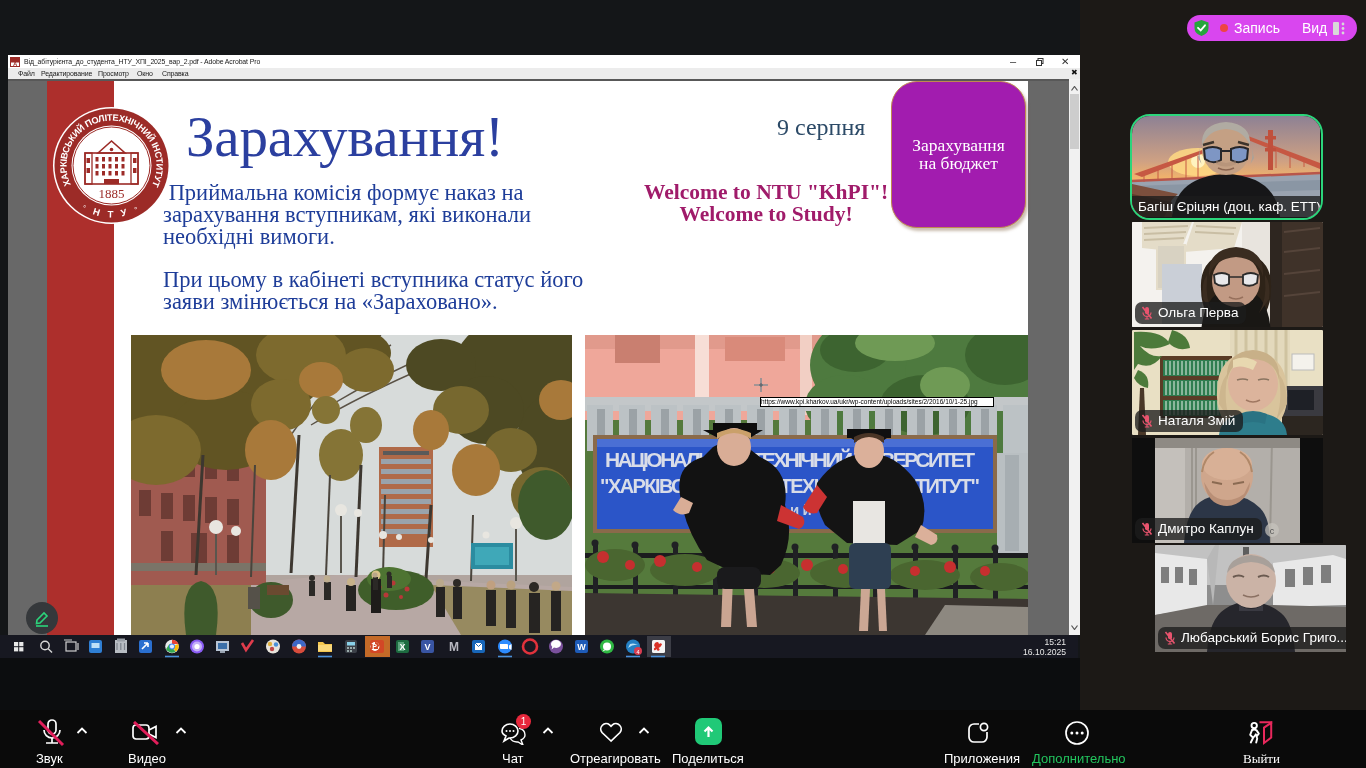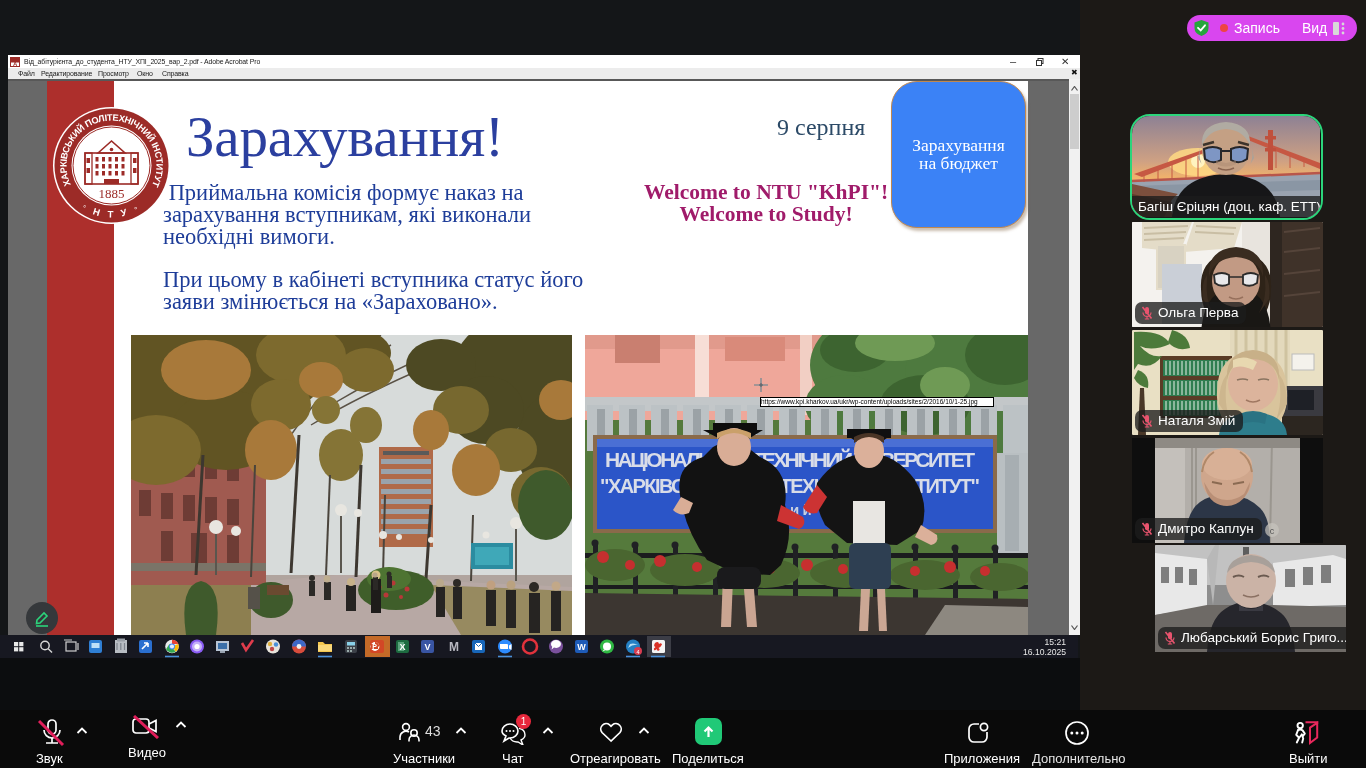--- a/index.html
+++ b/index.html
@@ -83,21 +83,21 @@
             <rect x="81" y="62" width="3.5" height="5"></rect>
           <rect x="52" y="73" width="15" height="5"></rect>
         </g>
         <text x="59.5" y="92" font-family="Liberation Serif,serif" font-size="13" fill="#9c2b27" text-anchor="middle">1885</text>
       </svg>
       <div class="abs" style="left:178px;top:29px;font-family:'Liberation Serif',serif;font-size:57px;line-height:57px;letter-spacing:-0.2px;color:#2b3f9f;">Зарахування!</div>
       <div class="abs" style="left:155px;top:190px;width:440px;font-family:'Liberation Serif',serif;font-size:22.5px;line-height:21.8px;color:#1e3d99;">При цьому в кабінеті вступника статус його заяви змінюється на «Зараховано».</div>
       <div class="abs" style="left:155px;top:103px;width:430px;font-family:'Liberation Serif',serif;font-size:22.5px;line-height:21.8px;color:#1e3d99;">&nbsp;Приймальна комісія формує наказ на зарахування вступникам, які виконали необхідні вимоги.</div>
       <div class="abs" style="left:769px;top:36px;font-family:'Liberation Serif',serif;font-size:24px;line-height:24px;color:#2c4a67;">9 серпня</div>
       <div class="abs" style="left:553px;top:102px;width:410px;text-align:center;font-family:'Liberation Serif',serif;font-size:21.5px;line-height:22px;font-weight:bold;color:#a01b6a;">Welcome to NTU "KhPI"!<br>Welcome to Study!</div>
-      <div class="abs" style="left:883px;top:1.5px;width:133px;height:145px;background:#3b82f6;border:1.5px solid #c08850;border-radius:26px;box-shadow:2px 3px 3px rgba(140,110,80,0.45);display:flex;align-items:center;justify-content:center;text-align:center;font-family:'Liberation Serif',serif;font-size:17.5px;line-height:18px;color:#fff;">Зарахування<br>на бюджет</div>
+      <div class="abs" style="left:883px;top:1.5px;width:133px;height:145px;background:#a21caf;border:1.5px solid #c08850;border-radius:26px;box-shadow:2px 3px 3px rgba(140,110,80,0.45);display:flex;align-items:center;justify-content:center;text-align:center;font-family:'Liberation Serif',serif;font-size:17.5px;line-height:18px;color:#fff;">Зарахування<br>на бюджет</div>
       <div class="abs" id="photoL" style="left:123px;top:256px;width:441px;height:300px;background:#c8c4bc;">
       <svg width="441" height="300" viewBox="0 0 441 300">
         <rect width="441" height="300" fill="#d7dbda"></rect>
         <rect x="0" y="240" width="441" height="60" fill="#b0a49e"></rect>
         <path d="M0,250 L150,245 L205,240 L240,240 L310,246 L441,252 L441,300 L0,300 Z" fill="#b7a8a4"></path>
         <rect x="0" y="246" width="120" height="54" fill="#8d7f50"></rect>
         <path d="M300,250 L441,256 L441,300 L330,300 Z" fill="#978a60"></path>
         <rect x="248" y="112" width="54" height="100" fill="#b06a48"></rect>
         <rect x="252" y="116" width="46" height="4" fill="#5a5a5a"></rect>
         <g fill="#9aa3ab">
@@ -733,45 +733,30 @@
           <path d="M8,11 a8,8 0 0 0 16,0"></path>
           <path d="M16,19 V24 M10,24 h12"></path>
         </g>
       <path d="M3,2 L27,26" stroke="#e01e5a" stroke-width="3"></path>
     </svg>
     <span class="abs" style="left:0px;top:33px;color:#fff;font-size:13px;">Звук</span>
     <svg class="abs" style="left:40px;top:9px" width="12" height="8" viewBox="0 0 12 8">
         <path d="M1.5,6 L6,1.5 L10.5,6" stroke="#fff" stroke-width="1.8" fill="none"></path>
       </svg>
   </div>
-  <div class="abs" style="left:128px;top:2px;width:70px;height:48px;">
+  <div class="abs" style="left:128px;top:8px;width:70px;height:48px;">
     <svg class="abs" style="left:2px;top:3px" width="32" height="24" viewBox="0 0 32 24">
       <g stroke="#fff" stroke-width="1.7" fill="none">
           <rect x="3" y="4" width="16" height="14" rx="3"></rect>
           <path d="M19,9 L26,5.5 V16.5 L19,13"></path>
         </g>
       <path d="M4,1 L28,23" stroke="#e01e5a" stroke-width="3"></path>
     </svg>
     <span class="abs" style="left:0px;top:33px;color:#fff;font-size:13px;">Видео</span>
     <svg class="abs" style="left:47px;top:9px" width="12" height="8" viewBox="0 0 12 8">
-        <path d="M1.5,6 L6,1.5 L10.5,6" stroke="#fff" stroke-width="1.8" fill="none"></path>
-      </svg>
-  </div>
-  <div class="abs" style="left:393px;top:8px;width:90px;height:48px;">
-    <svg class="abs" style="left:4px;top:2px" width="24" height="24" viewBox="0 0 24 24">
-      <g stroke="#fff" stroke-width="1.6" fill="none">
-          <circle cx="9" cy="7" r="3.4"></circle>
-          <path d="M3,20 v-3 a6,6 0 0 1 9,-5"></path>
-          <circle cx="17" cy="13" r="3.2"></circle>
-          <path d="M12,21.5 v-1.5 a5,5 0 0 1 10,0 v1.5"></path>
-        </g>
-    </svg>
-    <span class="abs" style="left:32px;top:5px;color:#ddd;font-size:14px;">43</span>
-    <span class="abs" style="left:0px;top:33px;color:#fff;font-size:13px;">Участники</span>
-    <svg class="abs" style="left:62px;top:9px" width="12" height="8" viewBox="0 0 12 8">
         <path d="M1.5,6 L6,1.5 L10.5,6" stroke="#fff" stroke-width="1.8" fill="none"></path>
       </svg>
   </div>
   <div class="abs" style="left:498px;top:8px;width:70px;height:48px;">
     <svg class="abs" style="left:2px;top:3px" width="26" height="24" viewBox="0 0 26 24">
       <g stroke="#fff" stroke-width="1.6" fill="none">
           <path d="M2,10 a8,7 0 0 1 16,0 a8,7 0 0 1 -8,7 h-1 L4,20 L6,15 Q2,13 2,10 Z"></path>
           <path d="M10,17 a8,7 0 0 0 7,4 h1 l5,3 -2,-5 q4,-2 4,-5 a8,7 0 0 0 -6,-6.7" stroke-width="1.4"></path>
         </g>
       <g fill="#fff">
@@ -812,23 +797,23 @@
     </svg>
     <span class="abs" style="left:0px;top:33px;color:#fff;font-size:13px;">Приложения</span>
   </div>
   <div class="abs" style="left:1032px;top:8px;width:100px;height:48px;">
     <svg class="abs" style="left:32px;top:2px" width="26" height="26" viewBox="0 0 26 26">
         <circle cx="13" cy="13" r="11" stroke="#fff" stroke-width="1.7" fill="none"></circle>
         <circle cx="7.8" cy="13" r="1.5" fill="#fff"></circle>
         <circle cx="13" cy="13" r="1.5" fill="#fff"></circle>
         <circle cx="18.2" cy="13" r="1.5" fill="#fff"></circle>
       </svg>
-    <span class="abs" style="left:0px;top:33px;color:#e5e5e5;font-size:13px;">Дополнительно</span>
-  </div>
-  <div class="abs" style="left:1283px;top:8px;width:60px;height:48px;">
+    <span class="abs" style="left:0px;top:33px;color:#22c55e;font-size:13px;">Дополнительно</span>
+  </div>
+  <div class="abs" style="left:1237px;top:8px;width:60px;height:48px;font-family:Liberation Serif, serif;">
     <svg class="abs" style="left:8px;top:1px" width="28" height="28" viewBox="0 0 28 28">
       <path d="M14.5,3.2 H26.2 V5" fill="none" stroke="#e8285c" stroke-width="2"></path>
       <path d="M26.2,3.8 V18.6 L19,24 V8.6 Z" fill="none" stroke="#e8285c" stroke-width="2"></path>
       <g stroke="#fff" stroke-width="1.9" fill="none" stroke-linecap="round" stroke-linejoin="round">
         <circle cx="9.2" cy="6.6" r="2.7"></circle>
         <path d="M7,11.2 Q9.5,10 11.6,11.4 L13.8,14.6 L12,17"></path>
         <path d="M7,11.2 L5.2,15.8 L7.4,18"></path>
         <path d="M10.8,15.5 L8,19 L5.8,23.5"></path>
         <path d="M10.8,15.5 L12.2,19.5 L11.2,23.5"></path>
       </g>

